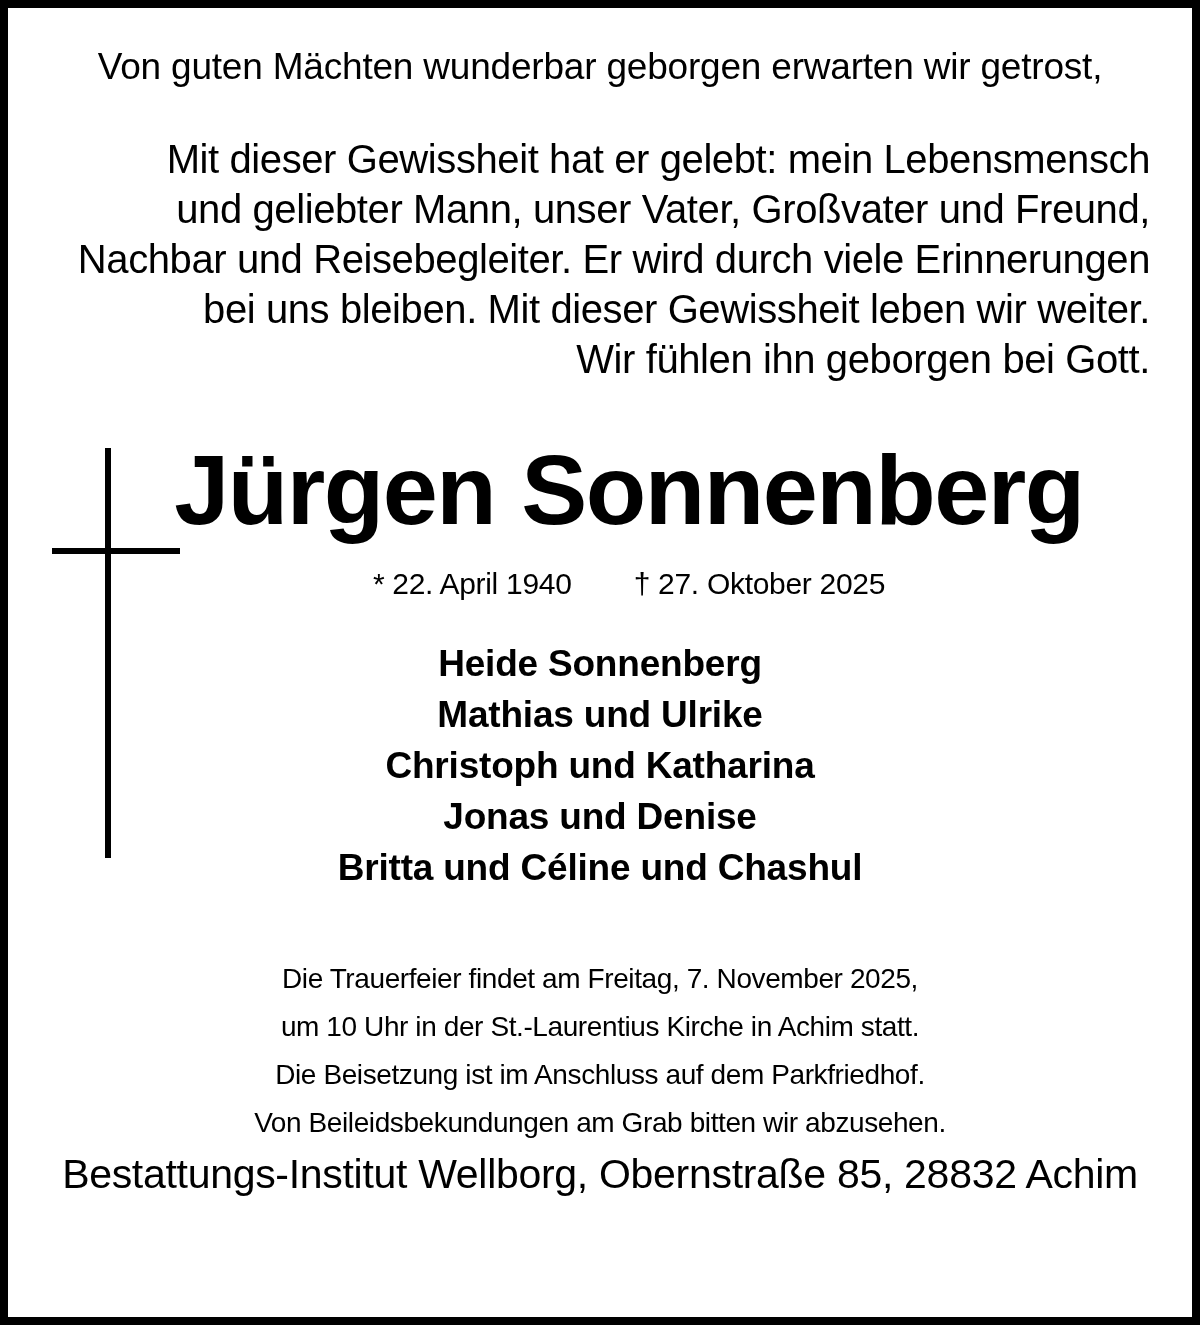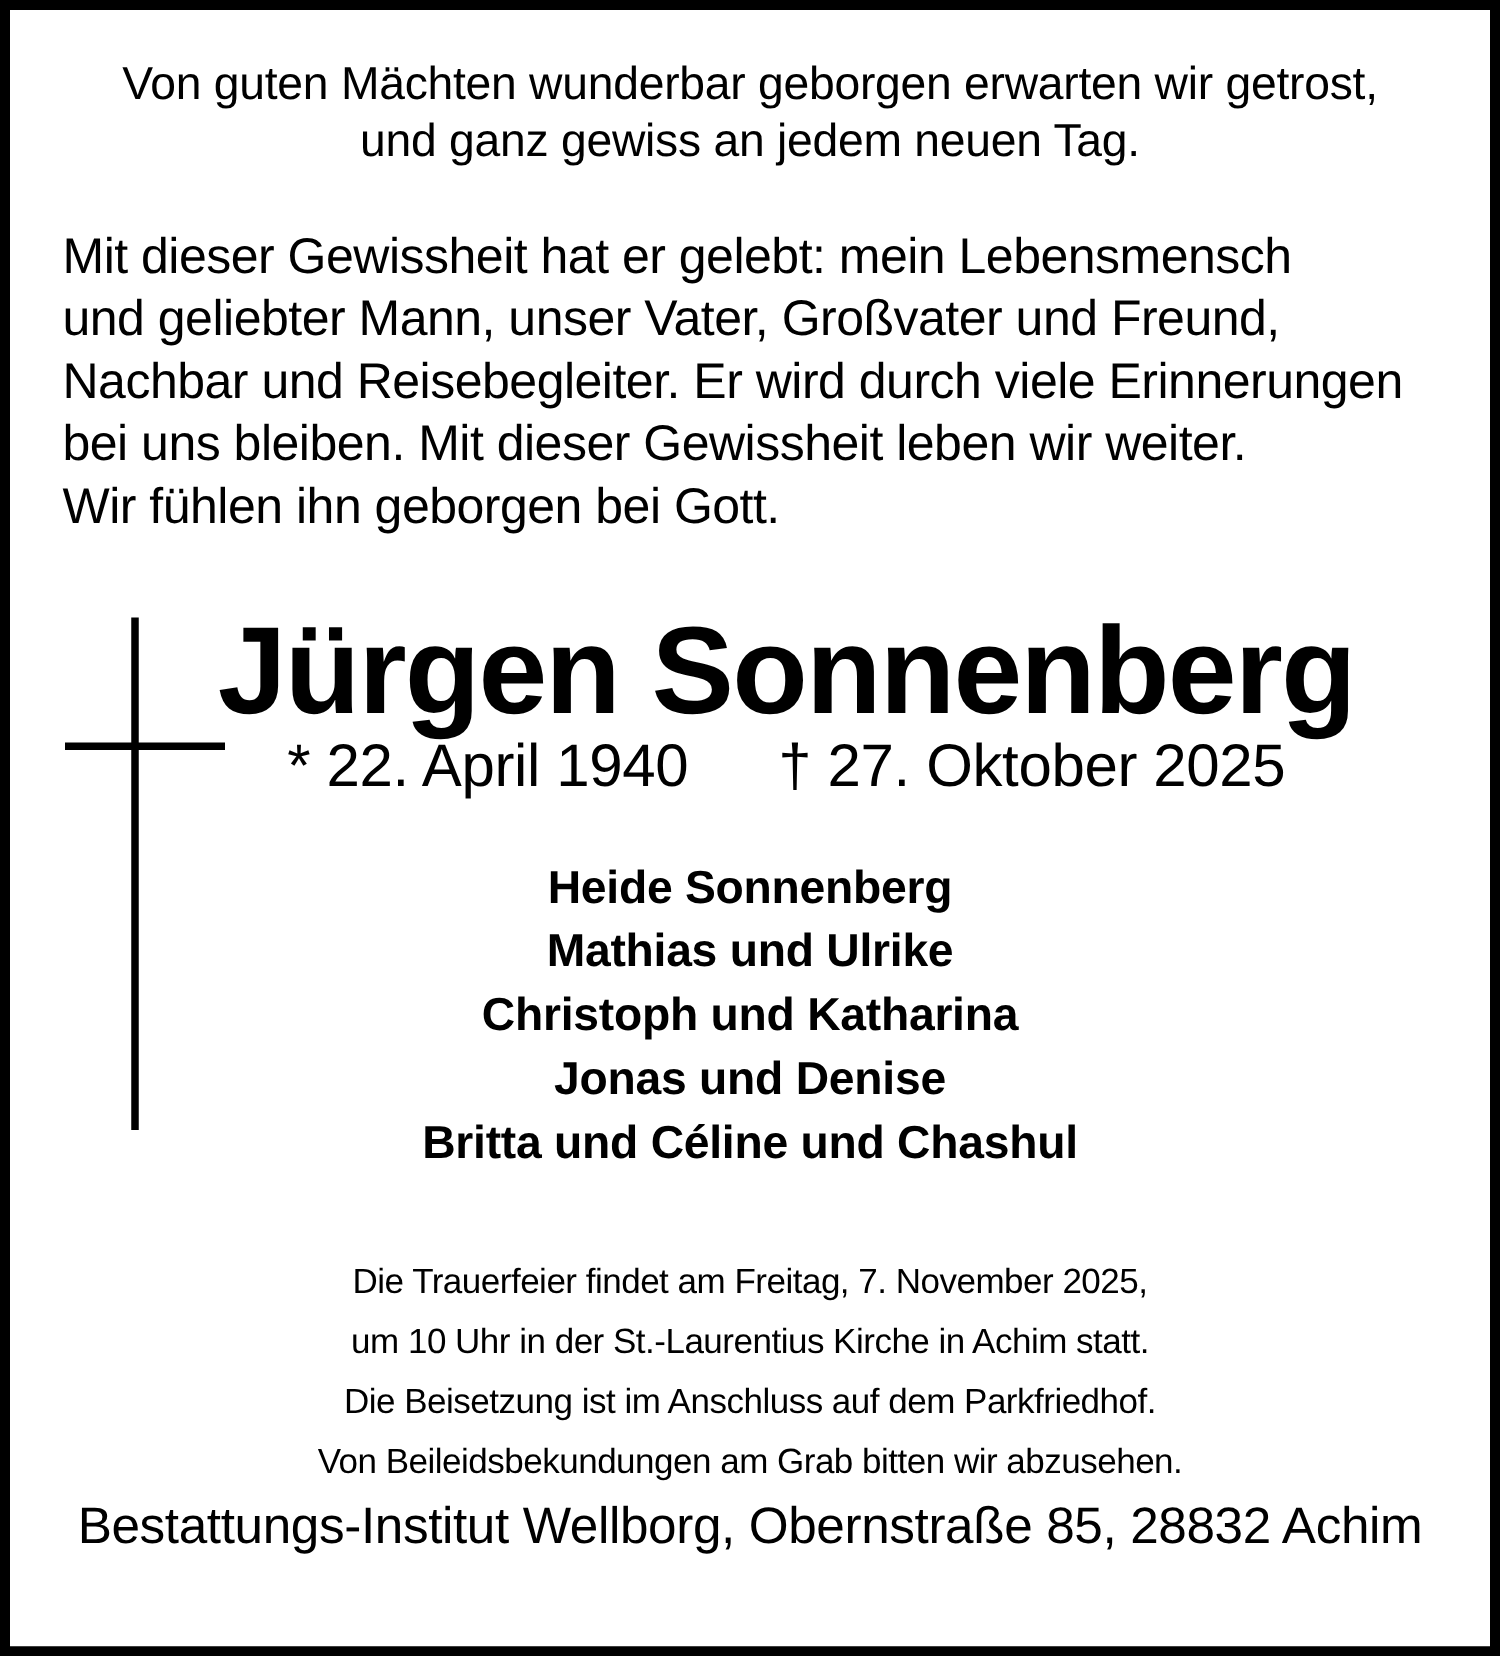--- a/index.html
+++ b/index.html
@@ -48,21 +48,21 @@
   .verse .line { display: block; white-space: nowrap; }
 
   .gap-para { height: 44px; }
 
   .tribute {
     width: 100%;
     font-size: 40px;
     line-height: 50px;
     font-weight: 400;
     letter-spacing: -0.4px;
-    text-align: left;
+    text-align: right;
   }
   .tribute .line { display: block; white-space: nowrap; }
 
   
   .name-block {
     position: relative;
     width: 100%;
     margin-top: 54px;
     height: 160px;
   }
@@ -94,27 +94,27 @@
   .deceased-name {
     font-size: 99px;
     line-height: 104px;
     font-weight: 700;
     letter-spacing: -1.5px;
     white-space: nowrap;
     padding-left: 58px;
   }
 
   .dates {
-    font-size: 48px;
+    font-size: 30px;
     line-height: 52px;
     font-weight: 400;
     letter-spacing: -0.3px;
     white-space: nowrap;
     padding-left: 58px;
-    margin-top: 0;
+    margin-top: 16px;
   }
   .dates .sep { display: inline-block; width: 46px; }
 
   
   .family {
     width: 100%;
     margin-top: 40px;
     font-size: 37px;
     line-height: 51px;
     font-weight: 700;
@@ -147,21 +147,20 @@
   }
 </style>
 </head>
 <body>
 
 <div class="notice">
   <div class="inner">
 
     <div class="verse">
       <span class="line">Von guten Mächten wunderbar geborgen erwarten wir getrost,</span>
-      <span class="line">und ganz gewiss an jedem neuen Tag.</span>
     </div>
 
     <div class="gap-para"></div>
 
     <div class="tribute">
       <span class="line">Mit dieser Gewissheit hat er gelebt: mein Lebensmensch</span>
       <span class="line">und geliebter Mann, unser Vater, Großvater und Freund,</span>
       <span class="line">Nachbar und Reisebegleiter. Er wird durch viele Erinnerungen</span>
       <span class="line">bei uns bleiben. Mit dieser Gewissheit leben wir weiter.</span>
       <span class="line">Wir fühlen ihn geborgen bei Gott.</span>

